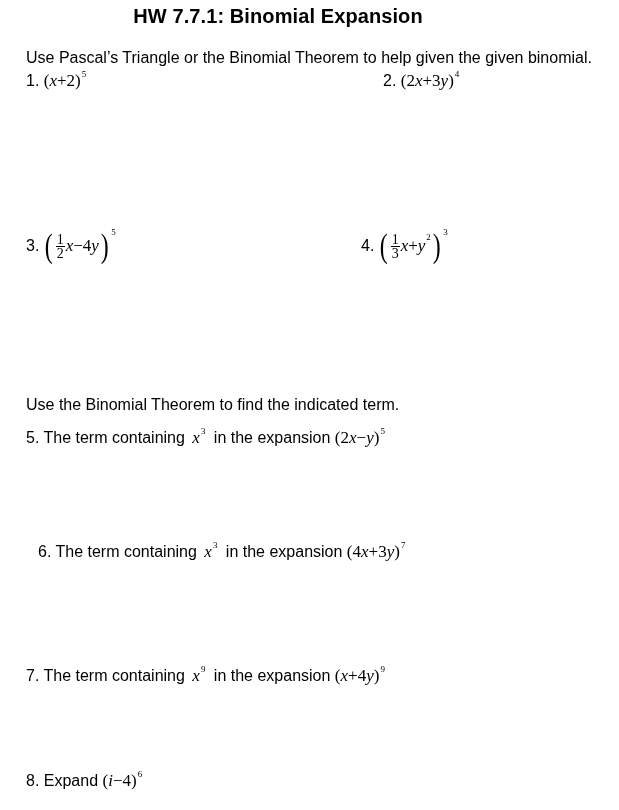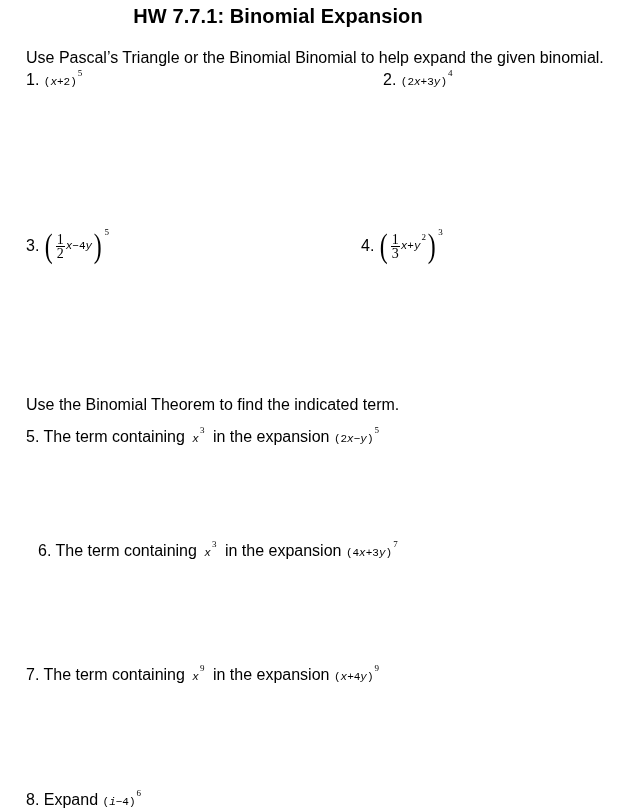--- a/index.html
+++ b/index.html
@@ -7,21 +7,21 @@
     width: 619px; height: 810px; position: relative; overflow: hidden;
     font-family: "Liberation Sans", sans-serif; color: #000;
   }
   .abs { position: absolute; }
   .title {
     left: 0; width: 556px; top: 5px; text-align: center;
     font-weight: bold; font-size: 20px; letter-spacing: 0.1px;
   }
   .txt { font-size: 16px; white-space: nowrap; }
   .m {
-    font-family: Liberation Mono, monospace; font-size: 11px;
+    font-family: Liberation Serif, serif; font-size: 17px;
   }
   .m i { font-style: italic; }
   .sup {
     font-family: "Liberation Serif", serif; font-size: 9px;
     position: relative; top: -9px; margin-left: 1px;
   }
   .frac {
     display: inline-block; vertical-align: middle; text-align: center;
     font-family: "Liberation Serif", serif; font-size: 14px; line-height: 13px;
     margin: 0 1px;
@@ -33,21 +33,21 @@
     vertical-align: middle; display: inline-block; transform: scaleX(0.7);
     line-height: 34px;
   }
   .row { display: flex; align-items: center; }
 </style>
 </head>
 <body>
 
 <div class="abs title">HW 7.7.1: Binomial Expansion</div>
 
-<div class="abs txt" style="left:26px; top:49px;">Use Pascal’s Triangle or the Binomial Binomial to help expand the given binomial.</div>
+<div class="abs txt" style="left:26px; top:49px;">Use Pascal’s Triangle or the Binomial Theorem to help given the given binomial.</div>
 
 <div class="abs txt" style="left:26px; top:71px;">
   <span>1.</span>
   <span class="m">(<i>x</i>+2)</span><span class="sup">5</span>
 </div>
 
 <div class="abs txt" style="left:383px; top:71px;">
   <span>2.</span>
   <span class="m">(2<i>x</i>+3<i>y</i>)</span><span class="sup">4</span>
 </div>
@@ -96,17 +96,17 @@
 </div>
 
 <div class="abs txt" style="left:26px; top:666px;">
   <span>7.</span>
   <span>The term containing</span>
   <span class="m" style="margin-left:3px;"><i>x</i></span><span class="sup">9</span>
   <span style="margin-left:4px;">in the expansion</span>
   <span class="m">(<i>x</i>+4<i>y</i>)</span><span class="sup">9</span>
 </div>
 
-<div class="abs txt" style="left:26px; top:771px;margin-top:20px;">
+<div class="abs txt" style="left:26px; top:771px;">
   <span>8.</span>
   <span>Expand</span>
   <span class="m">(<i>i</i>−4)</span><span class="sup">6</span>
 </div>
 
 </body></html>

